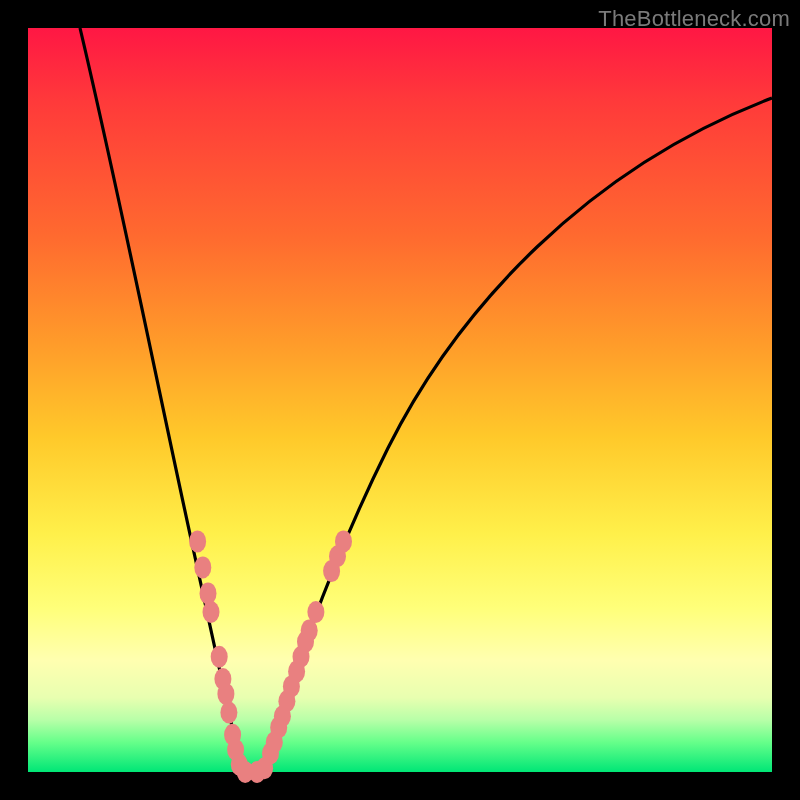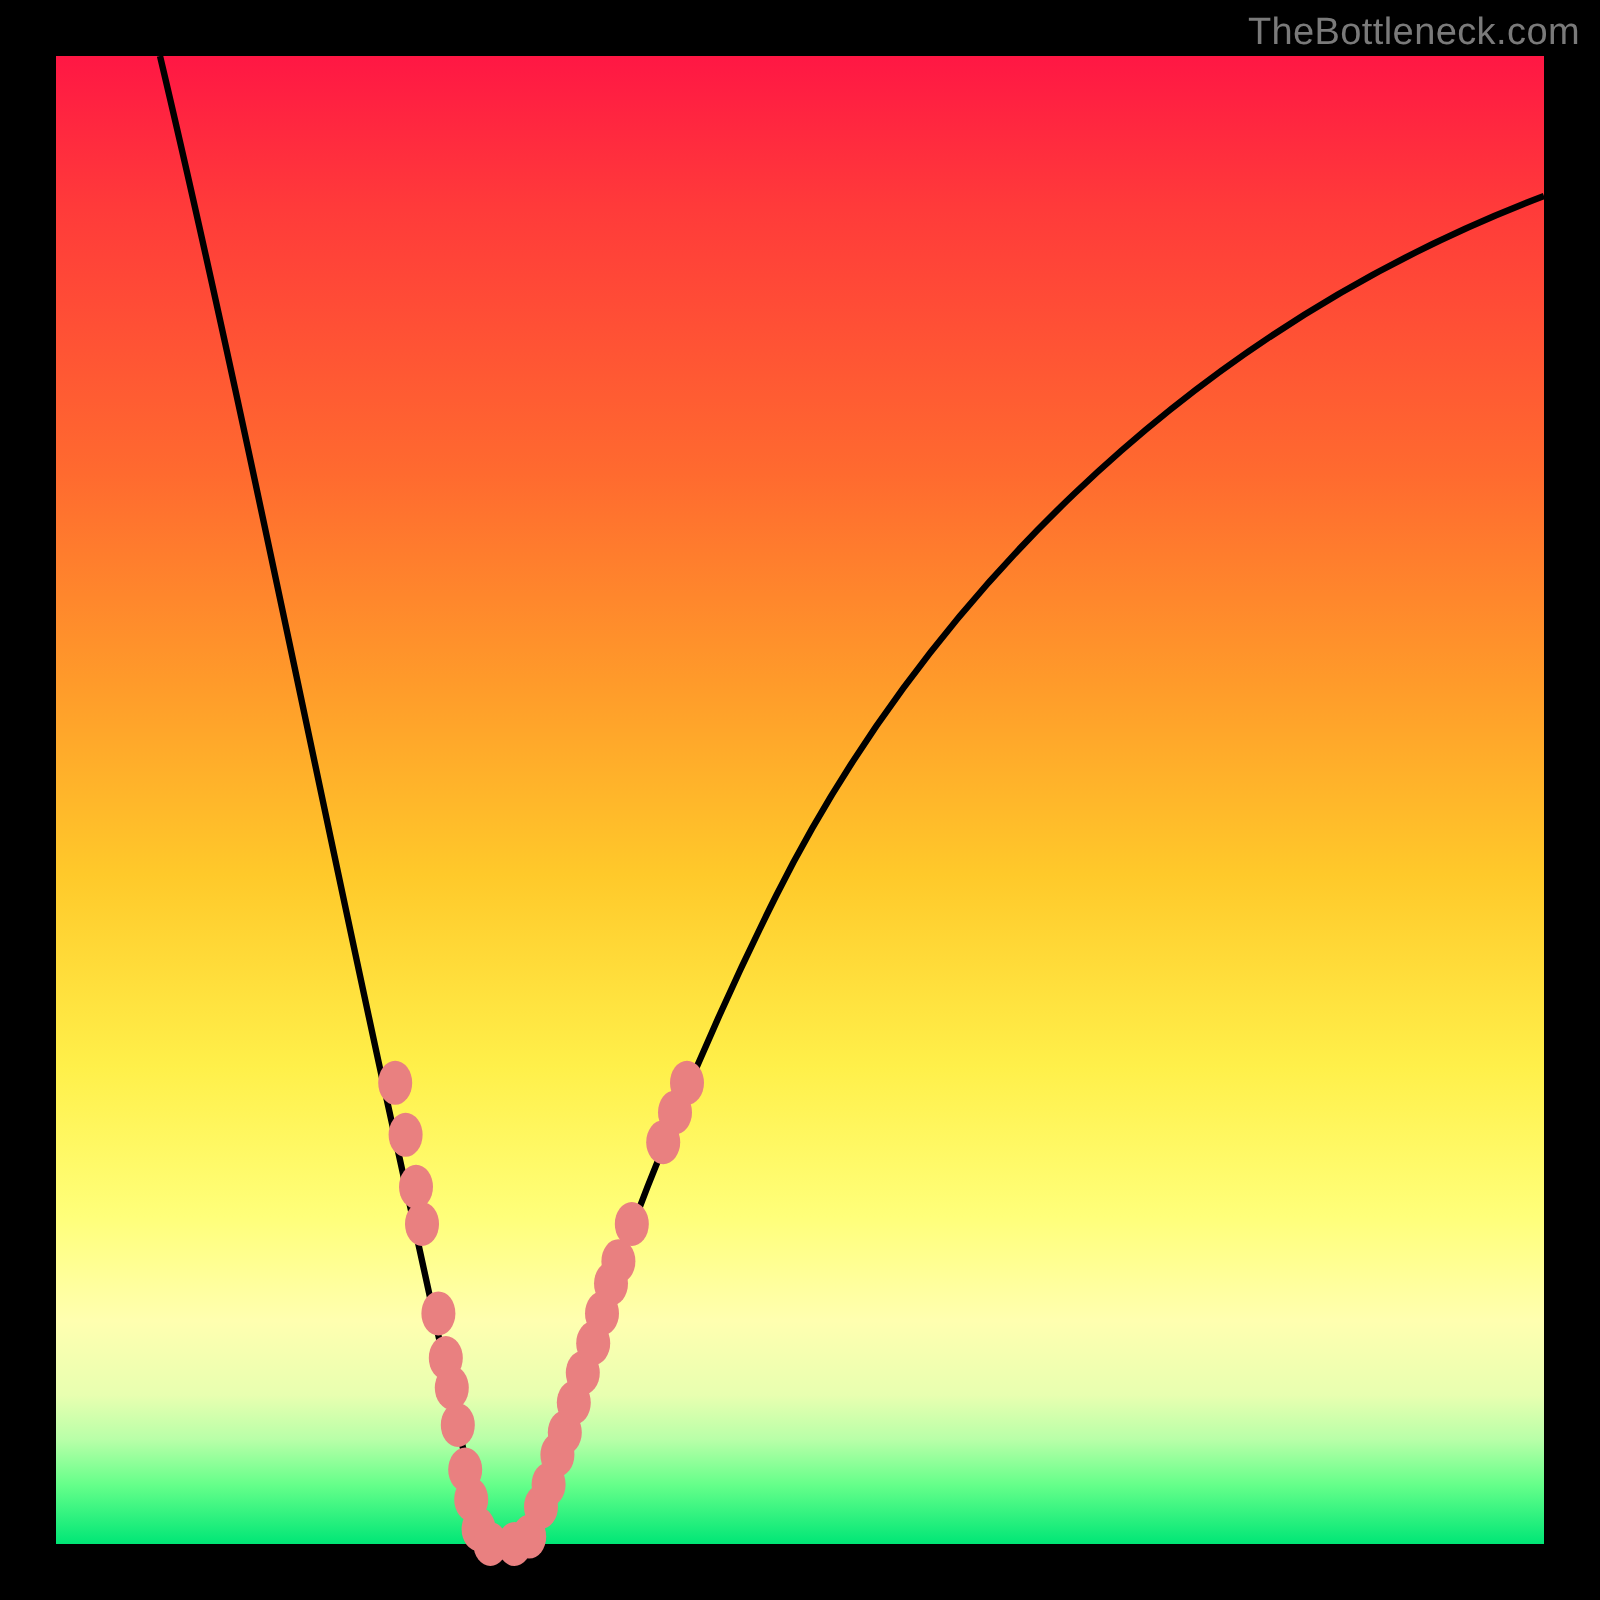--- a/index.html
+++ b/index.html
@@ -31,21 +31,21 @@
       #b8ffa8 93%,
       #66ff8a 96%,
       #00e676 100%
     );
   }
   .watermark {
     position: absolute;
     top: 6px;
     right: 10px;
     color: #7a7a7a;
-    font-size: 19px;
+    font-size: 22px;
     letter-spacing: 0.2px;
     font-weight: 400;
     user-select: none;
   }
   svg.curve {
     position: absolute;
     left: 0;
     top: 0;
     width: 744px;
     height: 744px;

